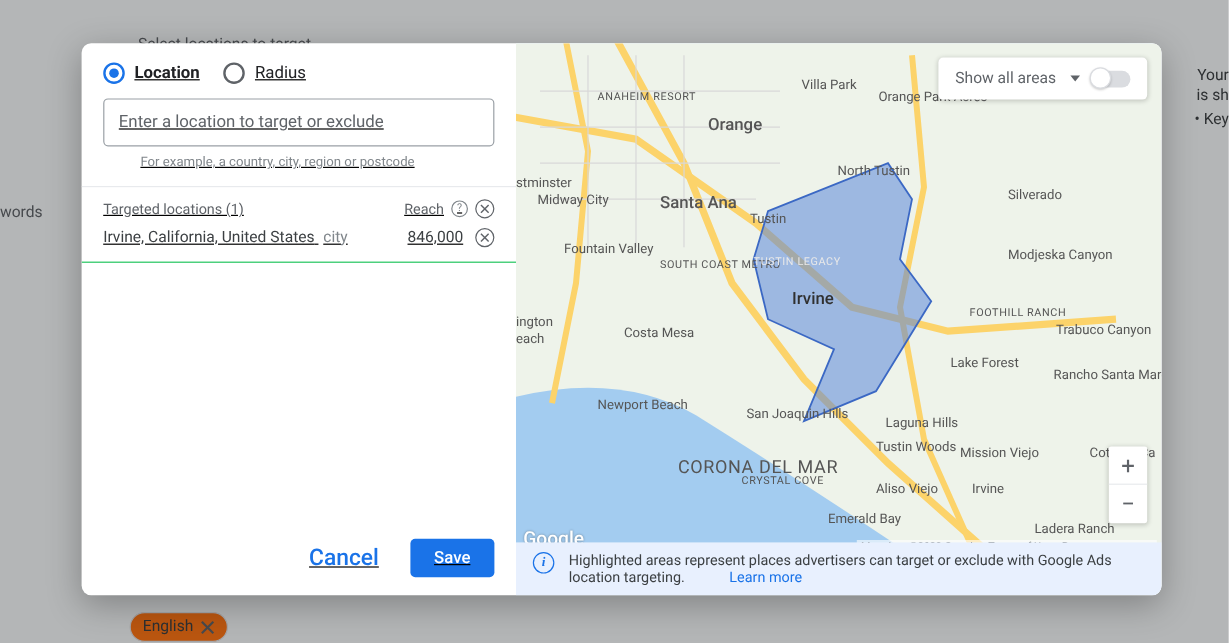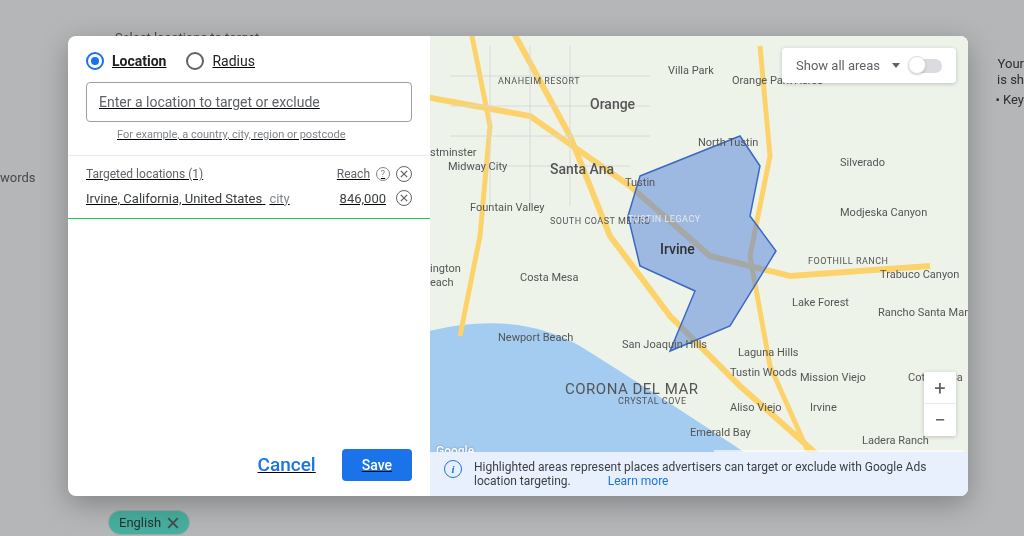--- a/index.html
+++ b/index.html
@@ -42,21 +42,21 @@
       position: absolute;
       left: 115px;
       top: 30px;
       color: #5f6368;
       font-size: 13px;
     }
     .bg-chip {
       position: absolute;
       left: 108px;
       top: 510px;
-      background: #5eead4;
+      background: #f97316;
       border: 1px solid #dadce0;
       border-radius: 16px;
       padding: 4px 10px;
       font-size: 13px;
       color: #3c4043;
       display: flex;
       align-items: center;
       gap: 6px;
     }
     .bg-chip svg { width: 12px; height: 12px; }
@@ -293,21 +293,21 @@
       background: rgba(255,255,255,0.6);
       padding: 1px 4px;
       display: flex;
       gap: 8px;
     }
     .map-attrib span.link { color: #3c4043; cursor: pointer; }
     .google-logo {
       position: absolute;
       bottom: 38px;
       left: 6px;
-      font-size: 12px;
+      font-size: 16px;
       color: #fff;
       font-weight: 500;
       text-shadow: 0 0 2px rgba(0,0,0,0.4);
     }
     .info-banner {
       position: absolute;
       bottom: 0;
       left: 0;
       right: 0;
       background: #e8f0fe;

